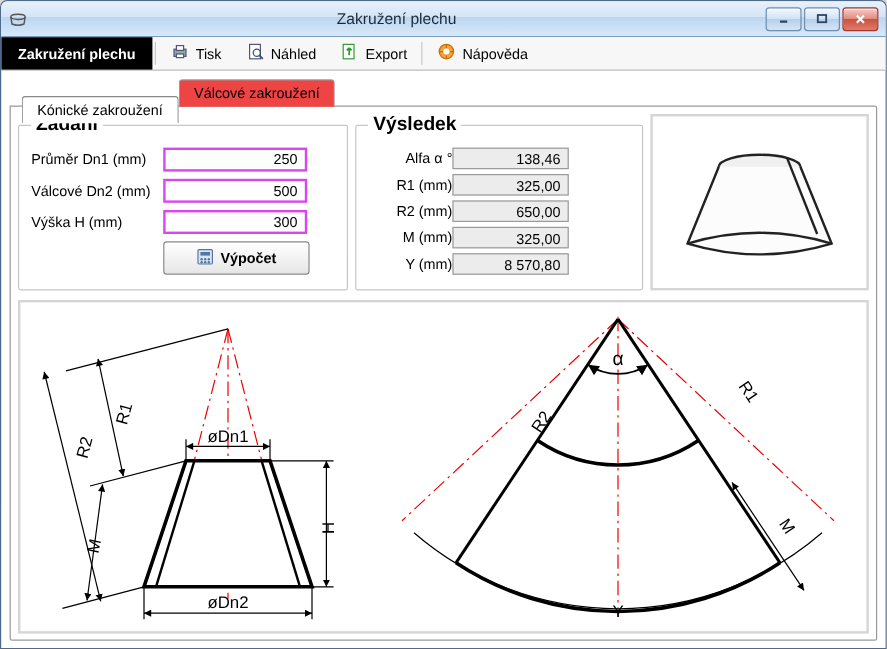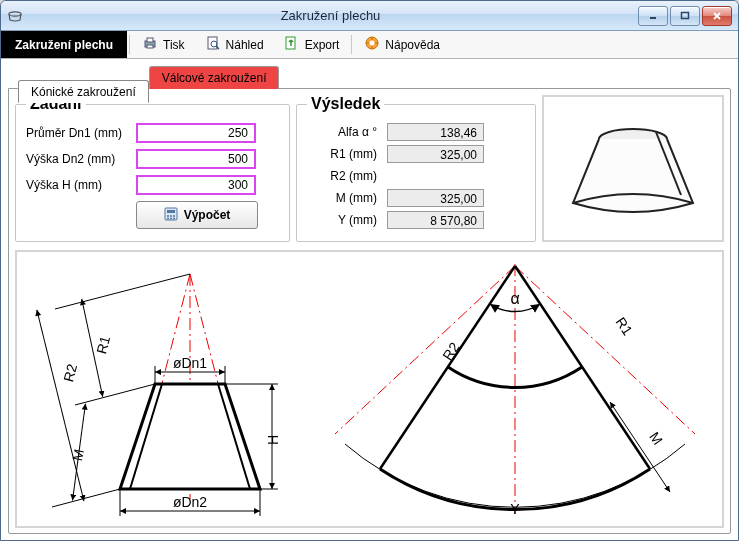--- a/index.html
+++ b/index.html
@@ -133,21 +133,21 @@
     border:2px solid #d946ef;
     background:#fff;
     text-align:right;
     padding:0 6px;
     box-sizing:border-box;
     font:inherit;
   }
   .out-row {
     display:flex; align-items:center; height:22px;
   }
-  .out-row label { width:70px; text-align:right; padding-right:10px; }
+  .out-row label { width:70px; text-align:right; padding-right:0; }
   .out-val {
     width:97px; height:18px;
     background:#ececec;
     border:1px solid #9a9a9a;
     text-align:right;
     padding:0 6px;
     line-height:18px;
     box-sizing:border-box;
   }
 
@@ -273,21 +273,21 @@
 
       <div class="top-row">
 
         <fieldset class="group group-input">
           <legend>Zadání</legend>
           <div class="field-row">
             <label>Průměr Dn1 (mm)</label>
             <input class="num-input" value="250" style="">
           </div>
           <div class="field-row">
-            <label>Výška Dn2 (mm)</label>
+            <label>Válcové Dn2 (mm)</label>
             <input class="num-input" value="500" style="">
           </div>
           <div class="field-row">
             <label>Výška H (mm)</label>
             <input class="num-input" value="300" style="">
           </div>
           <div class="calc-btn">
             <span>
               <svg width="14" height="14">
                   <rect x="1" y="1" width="12" height="12" rx="1" fill="#dbe6f3" stroke="#5376a3"></rect>
@@ -309,20 +309,21 @@
           <div class="out-row">
               <label>Alfa α °</label>
             <div class="out-val">138,46</div>
             </div>
           <div class="out-row">
               <label>R1 (mm)</label>
             <div class="out-val">325,00</div>
             </div>
           <div class="out-row">
               <label>R2 (mm)</label>
+            <div class="out-val">650,00</div>
             </div>
           <div class="out-row">
               <label>M (mm)</label>
             <div class="out-val">325,00</div>
             </div>
           <div class="out-row">
               <label>Y (mm)</label>
             <div class="out-val">8 570,80</div>
             </div>
         </fieldset>

